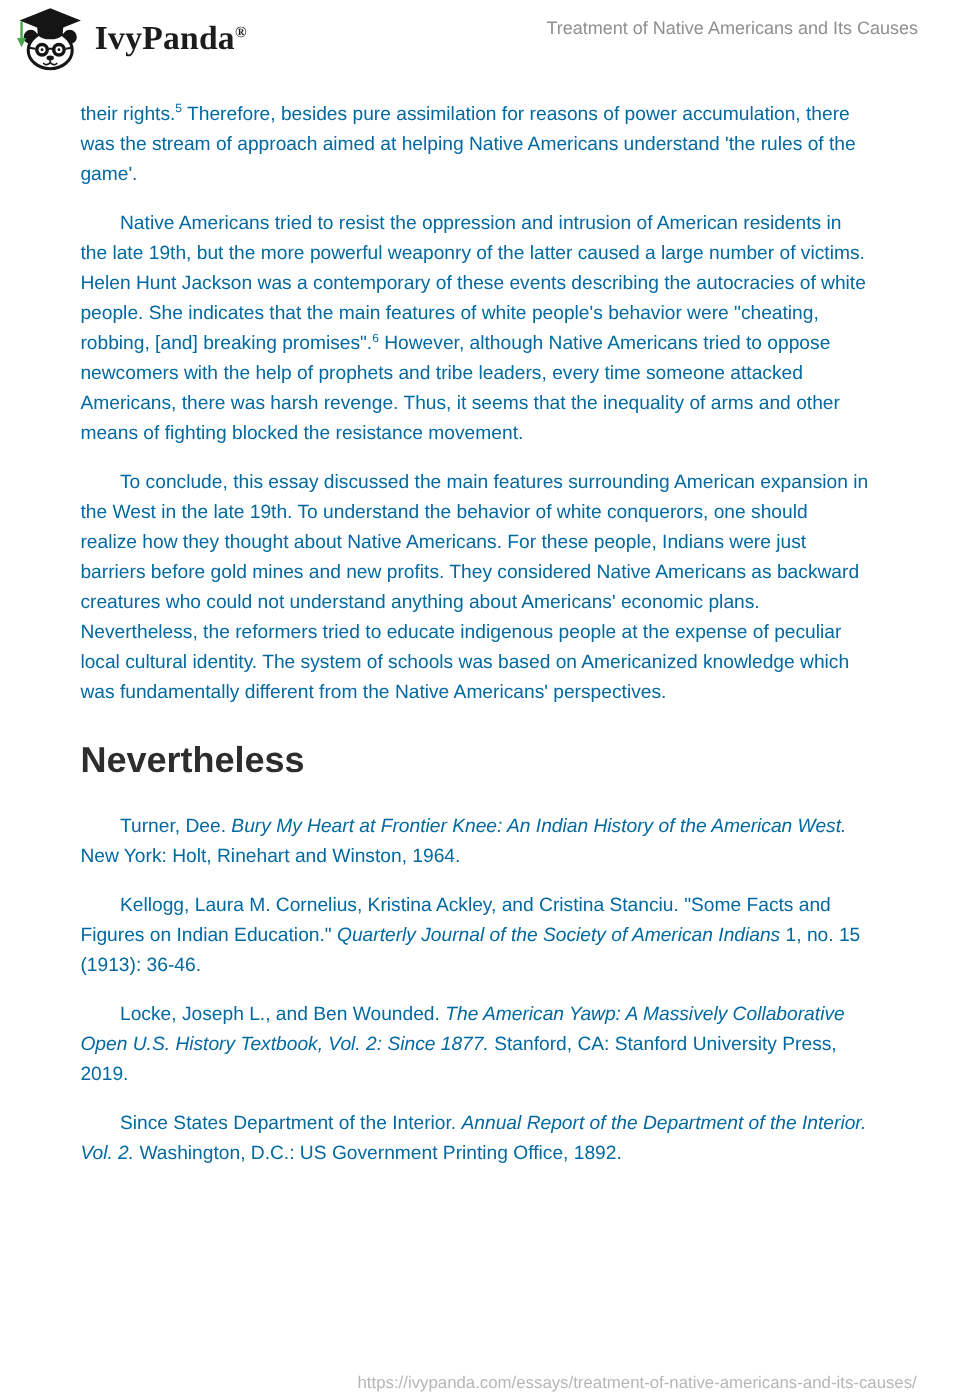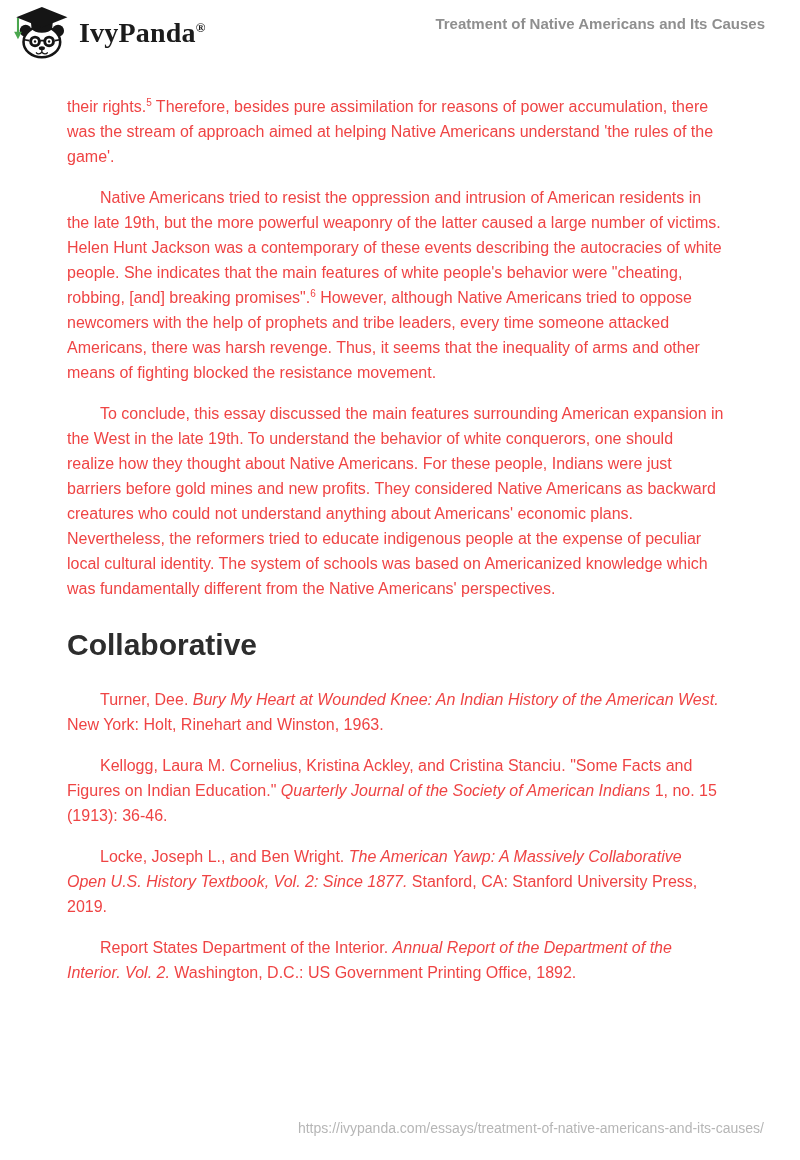--- a/index.html
+++ b/index.html
@@ -37,51 +37,50 @@
   }
   .brand-name sup {
     font-size: 13px;
     vertical-align: super;
     line-height: 0;
   }
   .doc-title {
     margin-top: 9px;
     font-size: 15px;
     color: #8f8f8f;
-    font-weight: 700;
+    font-weight: 400;
   }
   
   .content {
     padding: 21px 76px 0 67px;
   }
   .content p {
     font-size: 16px;
     line-height: 25px;
-    color: #ef4444;
+    color: #0369a1;
     margin-bottom: 16px;
-    margin-top: 11px;
   }
   .content p.indent { text-indent: 33px; }
   .content p em { font-style: italic; }
   .content p sup {
     font-size: 10px;
     vertical-align: super;
     line-height: 0;
   }
   .bib-heading {
     font-size: 30px;
     font-weight: 700;
     color: #2d2d2d;
     margin: 27px 0 25px 0;
   }
   
   .footer-url {
     position: absolute;
     right: 36px;
-    bottom: 24px;
+    bottom: 0;
     font-size: 14px;
     color: #b6b6b6;
     text-decoration: none;
   }
 </style>
 </head>
 <body>
 
 <div class="page">
 
@@ -119,23 +118,23 @@
       <span class="brand-name"><span>IvyPanda</span><sup>®</sup></span>
     </div>
     <div class="doc-title">Treatment of Native Americans and Its Causes</div>
   </div>
 
   <div class="content">
     <p><span>their rights.</span><sup>5</sup><span> Therefore, besides pure assimilation for reasons of power accumulation, there was the stream of approach aimed at helping Native Americans understand 'the rules of the game'.</span></p>
     <p class="indent"><span>Native Americans tried to resist the oppression and intrusion of American residents in the late 19th, but the more powerful weaponry of the latter caused a large number of victims. Helen Hunt Jackson was a contemporary of these events describing the autocracies of white people. She indicates that the main features of white people's behavior were "cheating, robbing, [and] breaking promises".</span><sup>6</sup><span> However, although Native Americans tried to oppose newcomers with the help of prophets and tribe leaders, every time someone attacked Americans, there was harsh revenge. Thus, it seems that the inequality of arms and other means of fighting blocked the resistance movement.</span></p>
     <p class="indent"><span>To conclude, this essay discussed the main features surrounding American expansion in the West in the late 19th. To understand the behavior of white conquerors, one should realize how they thought about Native Americans. For these people, Indians were just barriers before gold mines and new profits. They considered Native Americans as backward creatures who could not understand anything about Americans' economic plans. Nevertheless, the reformers tried to educate indigenous people at the expense of peculiar local cultural identity. The system of schools was based on Americanized knowledge which was fundamentally different from the Native Americans' perspectives.</span></p>
 
-    <h2 class="bib-heading">Collaborative</h2>
+    <h2 class="bib-heading">Nevertheless</h2>
 
-    <p class="indent"><span>Turner, Dee. </span><em>Bury My Heart at Wounded Knee: An Indian History of the American West.</em><span> New York: Holt, Rinehart and Winston, 1963.</span></p>
+    <p class="indent"><span>Turner, Dee. </span><em>Bury My Heart at Frontier Knee: An Indian History of the American West.</em><span> New York: Holt, Rinehart and Winston, 1964.</span></p>
     <p class="indent"><span>Kellogg, Laura M. Cornelius, Kristina Ackley, and Cristina Stanciu. "Some Facts and Figures on Indian Education." </span><em>Quarterly Journal of the Society of American Indians</em><span> 1, no. 15 (1913): 36-46.</span></p>
-    <p class="indent"><span>Locke, Joseph L., and Ben Wright. </span><em>The American Yawp: A Massively Collaborative Open U.S. History Textbook, Vol. 2: Since 1877.</em><span> Stanford, CA: Stanford University Press, 2019.</span></p>
-    <p class="indent"><span>Report States Department of the Interior. </span><em>Annual Report of the Department of the Interior. Vol. 2.</em><span> Washington, D.C.: US Government Printing Office, 1892.</span></p>
+    <p class="indent"><span>Locke, Joseph L., and Ben Wounded. </span><em>The American Yawp: A Massively Collaborative Open U.S. History Textbook, Vol. 2: Since 1877.</em><span> Stanford, CA: Stanford University Press, 2019.</span></p>
+    <p class="indent"><span>Since States Department of the Interior. </span><em>Annual Report of the Department of the Interior. Vol. 2.</em><span> Washington, D.C.: US Government Printing Office, 1892.</span></p>
   </div>
 
   <a class="footer-url" href="#">https://ivypanda.com/essays/treatment-of-native-americans-and-its-causes/</a>
 
 </div>
 
 </body></html>

